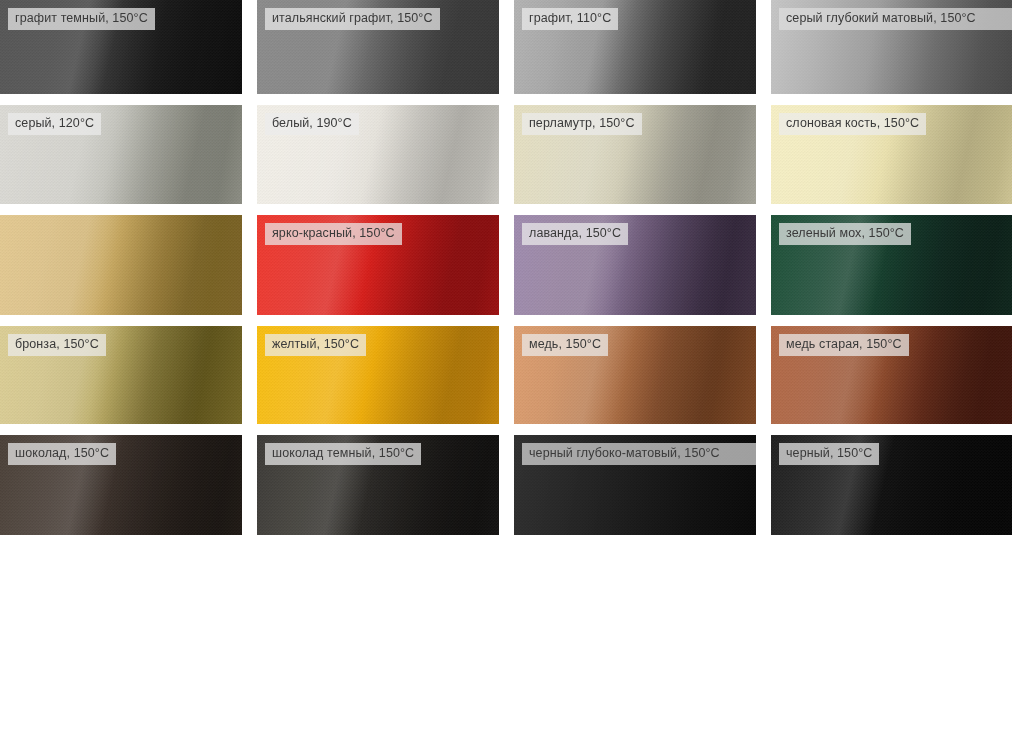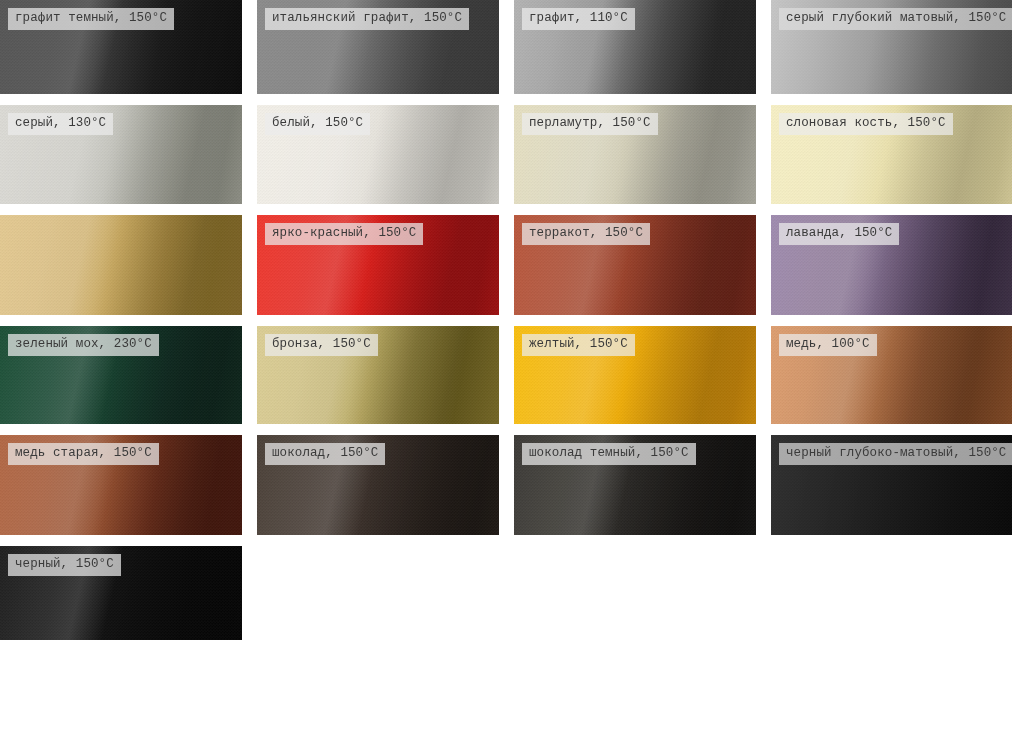--- a/index.html
+++ b/index.html
@@ -79,21 +79,21 @@
     letter-spacing: 0.1px;
     color: #3b3b3b;
     background: rgba(235, 235, 235, 0.72);
     max-width: 228px;
     white-space: pre-line;
   }
   .label.wide {
     width: 228px;
     background: rgba(222, 222, 222, 0.70);
   }
-  .label.ondark { color: #3a3a3a; font-family: Liberation Mono, monospace; }
+  .label.ondark { color: #3a3a3a; }
 </style>
 </head>
 <body>
 
 <div id="swatch-grid">
     <div class="swatch">
       <div class="paint" style="background: linear-gradient(100deg, rgb(87, 87, 87) 0%, rgb(74, 74, 74) 20%, rgb(59, 59, 59) 40%, rgb(28, 28, 28) 65%, rgb(13, 13, 13) 100%);"></div>
       <div class="sheen"></div>
       <div class="grain"></div>
       <div class="label ondark">графит темный, 150°C</div>
@@ -113,27 +113,27 @@
     <div class="swatch matte">
       <div class="paint" style="background: linear-gradient(100deg, rgb(195, 195, 195) 0%, rgb(178, 178, 178) 20%, rgb(156, 156, 156) 42%, rgb(111, 111, 111) 66%, rgb(86, 86, 86) 85%, rgb(77, 77, 77) 100%);"></div>
       <div class="sheen"></div>
       <div class="grain"></div>
       <div class="label ondark wide">серый глубокий матовый, 150°C</div>
     </div>
     <div class="swatch">
       <div class="paint" style="background: linear-gradient(100deg, rgb(220, 219, 214) 0%, rgb(210, 209, 203) 24%, rgb(198, 198, 191) 45%, rgb(166, 167, 156) 70%, rgb(141, 143, 132) 90%, rgb(149, 150, 140) 100%);"></div>
       <div class="sheen"></div>
       <div class="grain"></div>
-      <div class="label ondark">серый, 130°C</div>
+      <div class="label ondark">серый, 120°C</div>
     </div>
     <div class="swatch">
       <div class="paint" style="background: linear-gradient(100deg, rgb(243, 240, 233) 0%, rgb(238, 235, 228) 25%, rgb(231, 228, 221) 48%, rgb(216, 214, 207) 72%, rgb(207, 205, 198) 92%, rgb(214, 212, 205) 100%);"></div>
       <div class="sheen"></div>
       <div class="grain"></div>
-      <div class="label ondark">белый, 150°C</div>
+      <div class="label ondark">белый, 190°C</div>
     </div>
     <div class="swatch">
       <div class="paint" style="background: linear-gradient(100deg, rgb(230, 224, 194) 0%, rgb(222, 218, 192) 22%, rgb(212, 208, 185) 44%, rgb(181, 179, 164) 68%, rgb(168, 167, 155) 88%, rgb(176, 175, 163) 100%);"></div>
       <div class="sheen"></div>
       <div class="grain"></div>
       <div class="label ondark">перламутр, 150°C</div>
     </div>
     <div class="swatch">
       <div class="paint" style="background: linear-gradient(100deg, rgb(247, 240, 198) 0%, rgb(242, 235, 188) 24%, rgb(235, 226, 175) 48%, rgb(222, 212, 159) 72%, rgb(214, 204, 151) 92%, rgb(220, 210, 158) 100%);"></div>
       <div class="sheen"></div>
@@ -145,54 +145,48 @@
       <div class="sheen"></div>
       <div class="grain"></div>
     </div>
     <div class="swatch">
       <div class="paint" style="background: linear-gradient(100deg, rgb(239, 58, 48) 0%, rgb(230, 43, 36) 22%, rgb(216, 31, 27) 45%, rgb(180, 19, 20) 70%, rgb(156, 16, 17) 90%, rgb(165, 18, 18) 100%);"></div>
       <div class="sheen"></div>
       <div class="grain"></div>
       <div class="label ondark">ярко-красный, 150°C</div>
     </div>
     <div class="swatch">
-      <div class="paint" style="background: linear-gradient(100deg, rgb(186, 88, 61) 0%, rgb(173, 78, 52) 22%, rgb(156, 67, 44) 45%, rgb(125, 46, 30) 70%, rgb(107, 35, 23) 90%, rgb(114, 38, 24) 100%);"></div>
-      <div class="sheen"></div>
-      <div class="grain"></div>
-      <div class="label ondark">терракот, 150°C</div>
-    </div>
-    <div class="swatch">
       <div class="paint" style="background: linear-gradient(100deg, rgb(160, 140, 176) 0%, rgb(149, 128, 159) 20%, rgb(131, 111, 143) 40%, rgb(92, 74, 104) 64%, rgb(59, 45, 68) 86%, rgb(65, 51, 73) 100%);"></div>
       <div class="sheen"></div>
       <div class="grain"></div>
       <div class="label ondark">лаванда, 150°C</div>
     </div>
     <div class="swatch">
       <div class="paint" style="background: linear-gradient(100deg, rgb(29, 81, 56) 0%, rgb(26, 74, 52) 22%, rgb(22, 64, 46) 44%, rgb(17, 46, 35) 68%, rgb(14, 37, 28) 88%, rgb(16, 41, 30) 100%);"></div>
       <div class="sheen"></div>
       <div class="grain"></div>
-      <div class="label ondark">зеленый мох, 230°C</div>
+      <div class="label ondark">зеленый мох, 150°C</div>
     </div>
     <div class="swatch">
       <div class="paint" style="background: linear-gradient(100deg, rgb(220, 207, 150) 0%, rgb(210, 196, 136) 20%, rgb(191, 176, 107) 40%, rgb(141, 127, 60) 62%, rgb(113, 100, 31) 82%, rgb(122, 108, 40) 100%);"></div>
       <div class="sheen"></div>
       <div class="grain"></div>
       <div class="label ondark">бронза, 150°C</div>
     </div>
     <div class="swatch">
       <div class="paint" style="background: linear-gradient(100deg, rgb(248, 191, 18) 0%, rgb(245, 184, 14) 22%, rgb(238, 173, 11) 46%, rgb(217, 151, 10) 70%, rgb(200, 135, 9) 90%, rgb(207, 141, 9) 100%);"></div>
       <div class="sheen"></div>
       <div class="grain"></div>
       <div class="label ondark">желтый, 150°C</div>
     </div>
     <div class="swatch">
       <div class="paint" style="background: linear-gradient(100deg, rgb(222, 159, 113) 0%, rgb(208, 143, 95) 18%, rgb(181, 118, 74) 38%, rgb(142, 84, 48) 60%, rgb(122, 68, 33) 82%, rgb(133, 75, 38) 100%);"></div>
       <div class="sheen"></div>
       <div class="grain"></div>
-      <div class="label ondark">медь, 100°C</div>
+      <div class="label ondark">медь, 150°C</div>
     </div>
     <div class="swatch">
       <div class="paint" style="background: linear-gradient(100deg, rgb(179, 105, 70) 0%, rgb(168, 94, 61) 20%, rgb(148, 80, 48) 42%, rgb(106, 45, 26) 64%, rgb(74, 26, 15) 86%, rgb(69, 24, 14) 100%);"></div>
       <div class="sheen"></div>
       <div class="grain"></div>
       <div class="label ondark">медь старая, 150°C</div>
     </div>
     <div class="swatch">
       <div class="paint" style="background: linear-gradient(100deg, rgb(76, 65, 57) 0%, rgb(69, 58, 50) 22%, rgb(58, 48, 42) 45%, rgb(41, 33, 28) 70%, rgb(29, 24, 20) 90%, rgb(33, 27, 22) 100%);"></div>
       <div class="sheen"></div>

